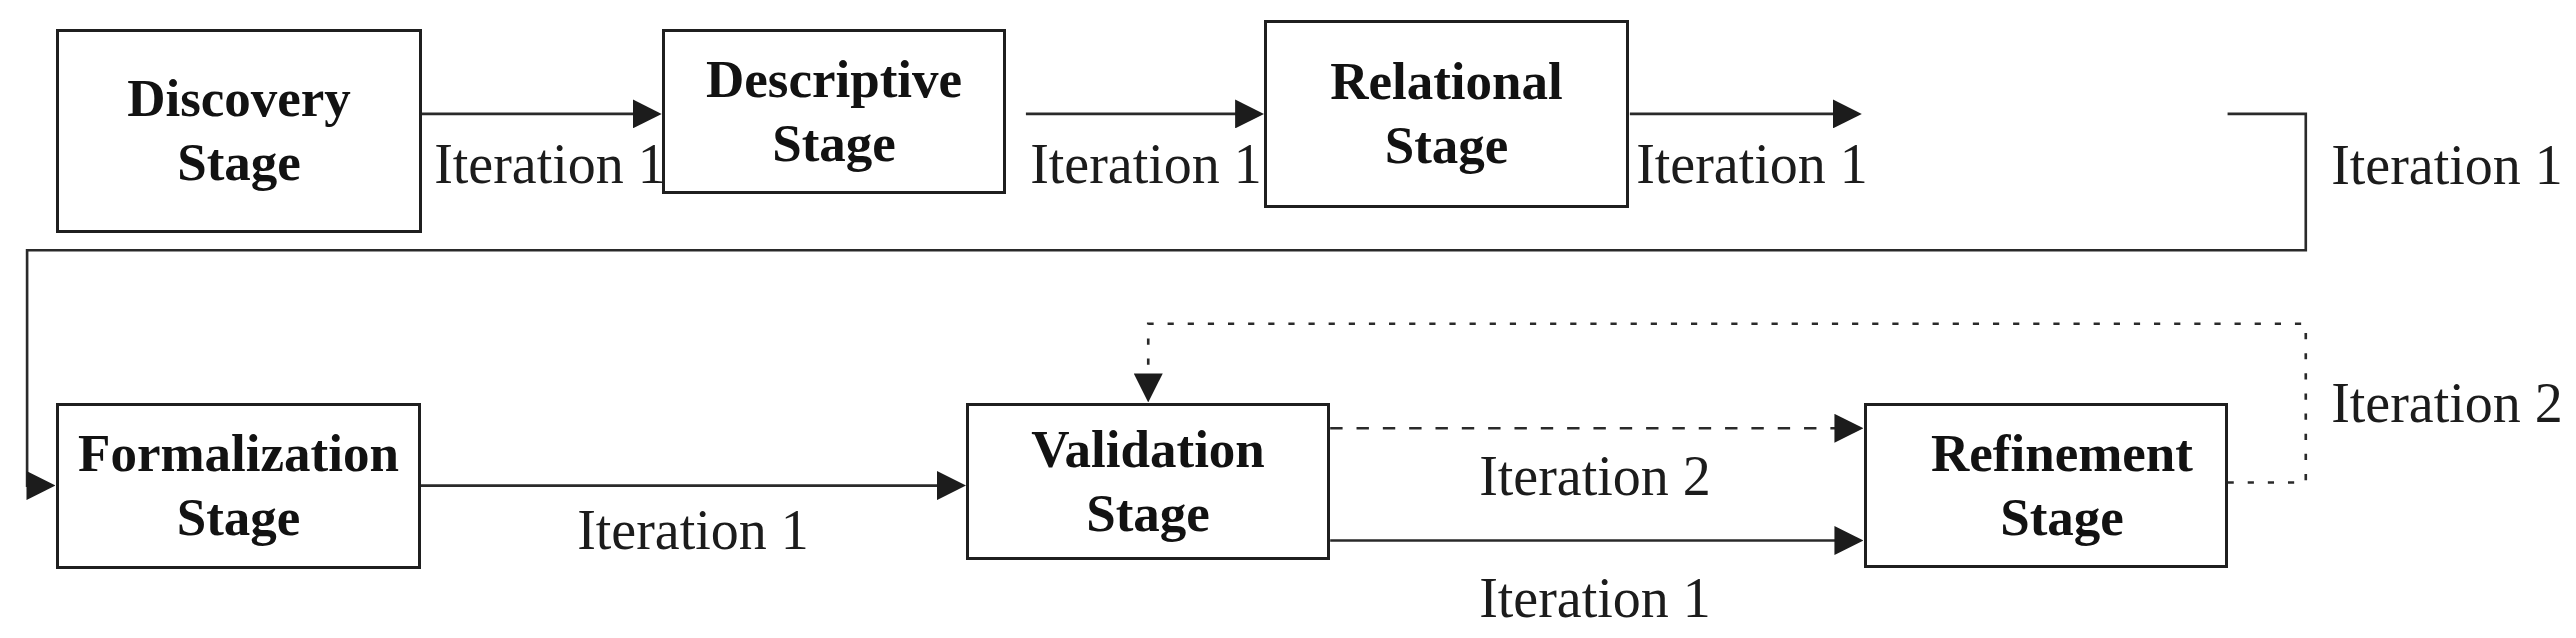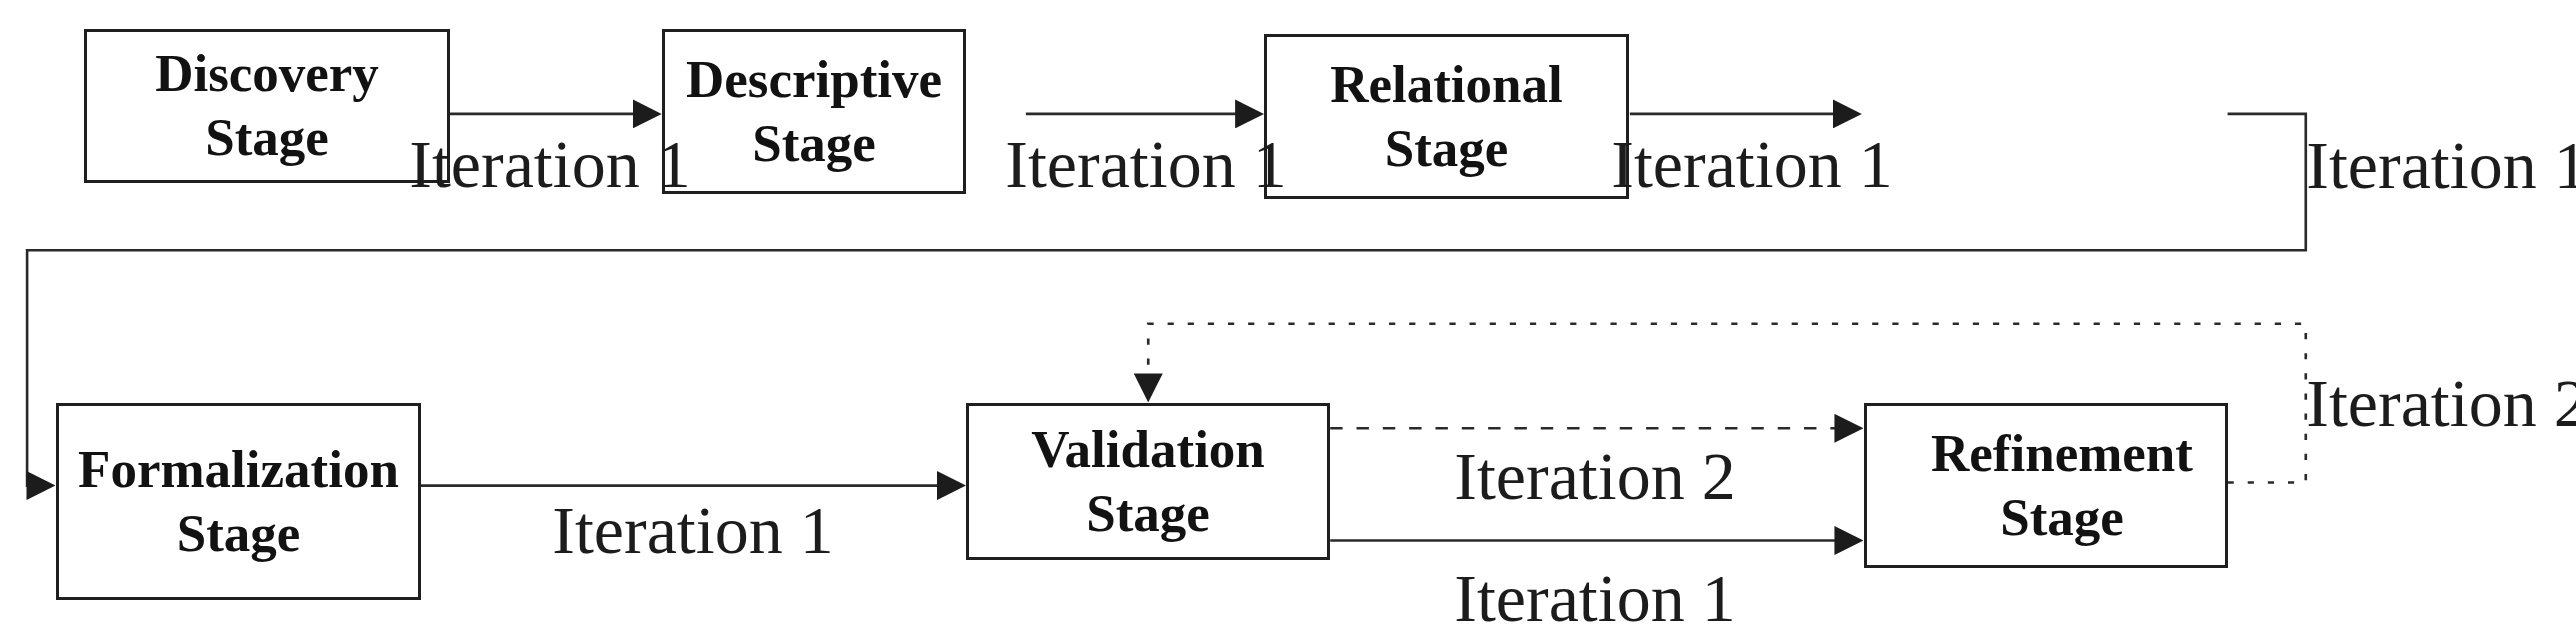--- a/index.html
+++ b/index.html
@@ -25,33 +25,33 @@
     align-items: center;
     justify-content: center;
     text-align: center;
     font-weight: bold;
     font-size: 53px;
     line-height: 1.2;
     color: #121212;
     white-space: pre-line;
   }
   
-  #box-discovery        { left: 56px;   top: 29px;  width: 366px; height: 154px; margin-left: 28px; }
-  #box-descriptive      { left: 662px;  top: 29px;  width: 304px; height: 165px; }
-  #box-relational       { left: 1264px; top: 34px;  width: 365px; height: 165px; }
+  #box-discovery        { left: 56px;   top: 29px;  width: 366px; height: 204px; }
+  #box-descriptive      { left: 662px;  top: 29px;  width: 344px; height: 165px; }
+  #box-relational       { left: 1264px; top: 20px;  width: 365px; height: 188px; }
   #box-method-selection { left: 1862px; top: 29px;  width: 365px; height: 165px; }
   
-  #box-formalization    { left: 56px;   top: 403px; width: 365px; height: 197px; }
+  #box-formalization    { left: 56px;   top: 403px; width: 365px; height: 166px; }
   #box-validation       { left: 966px; top: 403px; width: 364px; height: 157px; }
   #box-refinement       { left: 1864px; top: 403px; width: 364px; height: 165px; padding-left: 32px; }
 
   .edge-label {
     position: absolute;
     transform: translate(-50%, -50%);
-    font-size: 68px;
+    font-size: 56px;
     color: #1c1c1c;
     white-space: nowrap;
   }
   #lbl-e0 { left: 550px;  top: 164px; }
   #lbl-e1 { left: 1146px; top: 164px; }
   #lbl-e2 { left: 1752px; top: 164px; }
   #lbl-e3 { left: 2447px; top: 165px; }
   #lbl-e4 { left: 693px;  top: 530px; }
   #lbl-e5 { left: 1595px; top: 598px; }
   #lbl-e6 { left: 1595px; top: 476px; }

